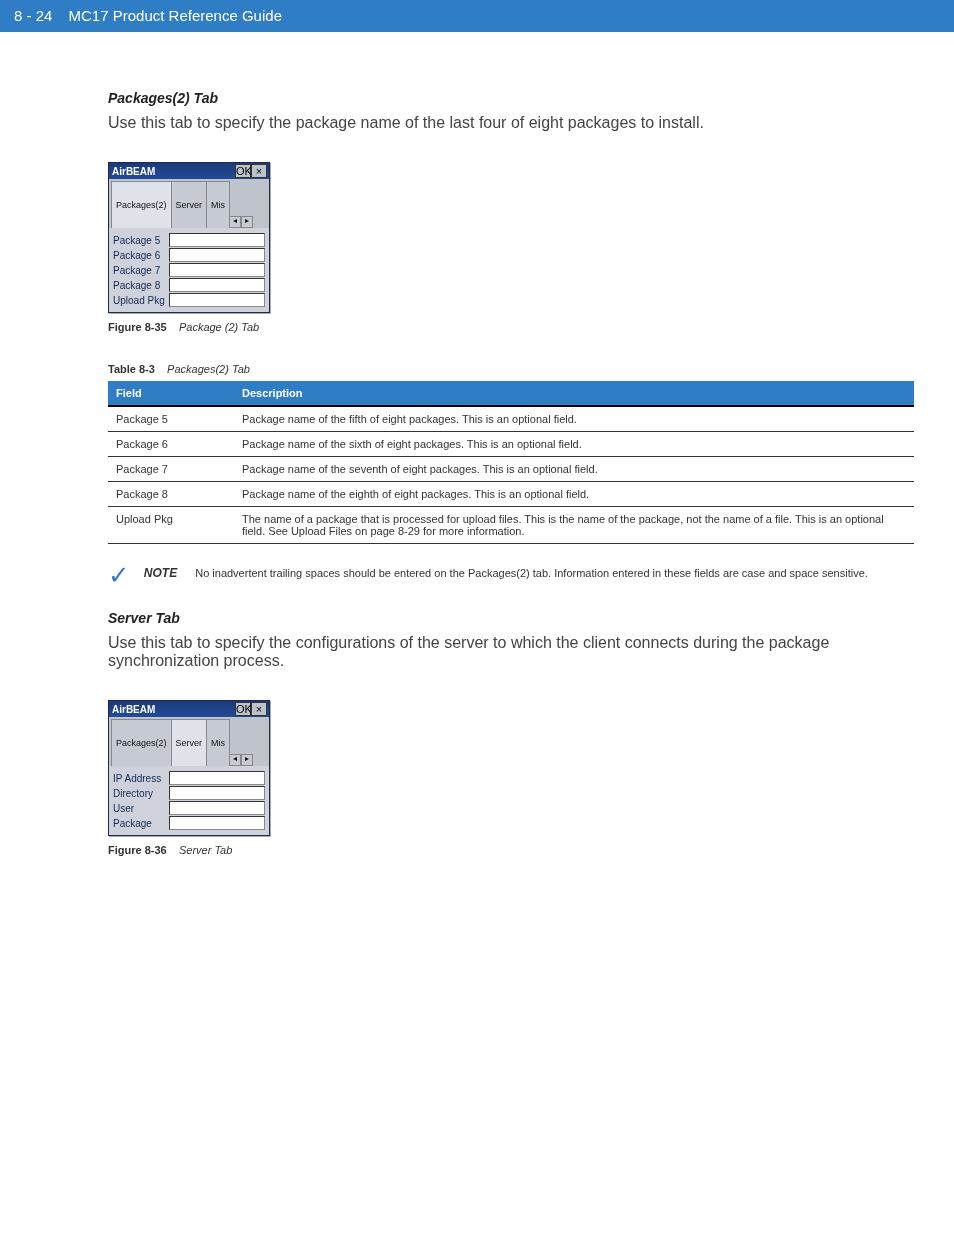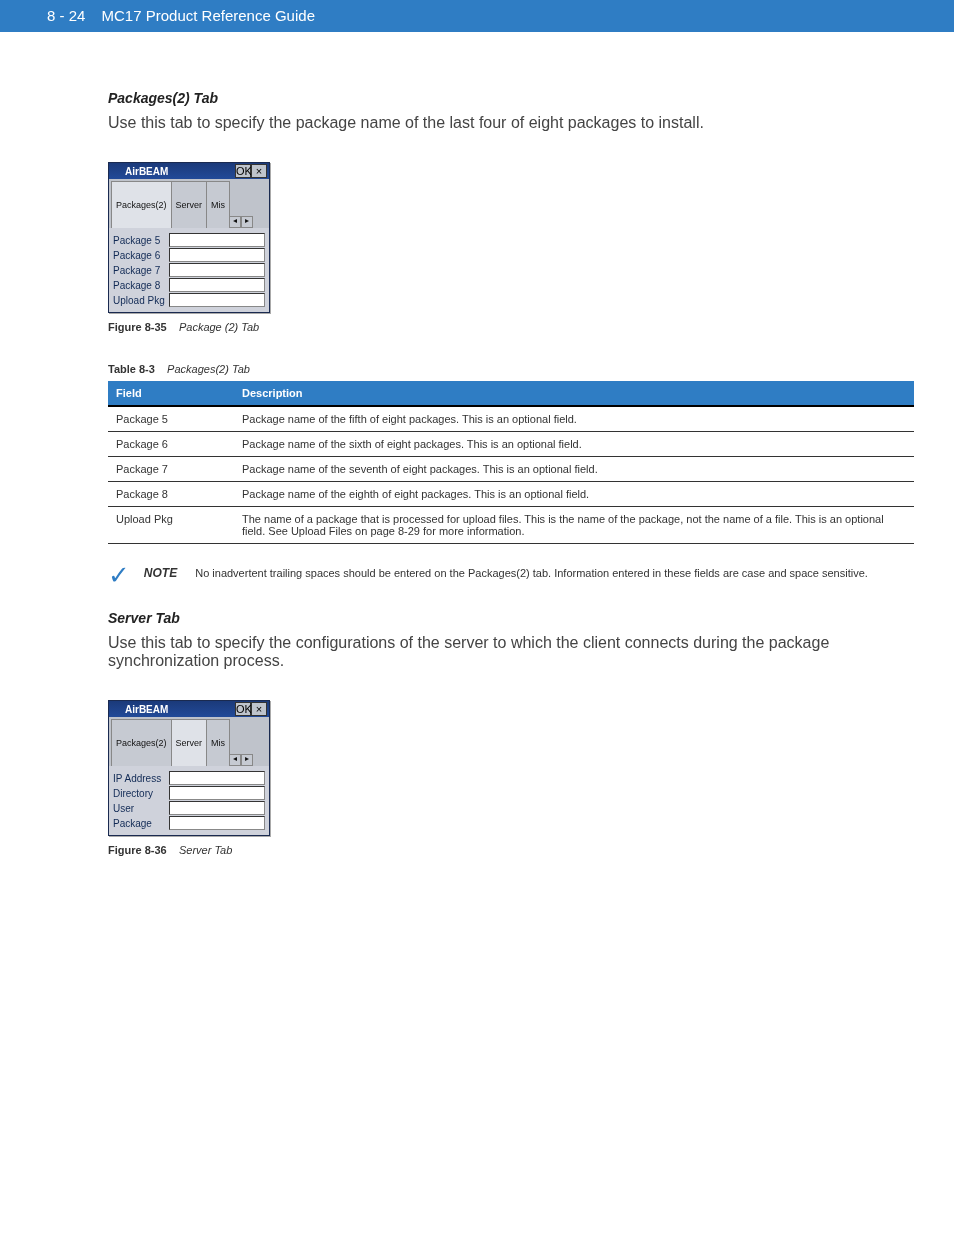--- a/index.html
+++ b/index.html
@@ -15,21 +15,20 @@
     background: #2f7dc4;
     color: #fff;
     height: 32px;
     line-height: 32px;
     padding: 0 14px;
     font-size: 15px;
   }
   .header-bar .pg {
     display: inline-block;
     margin-right: 12px;
-    margin-left: 33px;
   }
   .content {
     padding: 30px 40px 60px 108px;
     max-width: 820px;
   }
   h3.section-title {
     font-family: Arial, Helvetica, sans-serif;
     font-style: italic;
     font-weight: bold;
     font-size: 14px;
@@ -47,21 +46,21 @@
     border: 1px solid #1a2a50;
     background: #cfd2db;
     font-size: 10px;
     box-shadow: 1px 1px 0 #aaa;
   }
   .win .titlebar {
     height: 16px;
     background: linear-gradient(#1b3a7a, #224a98);
     color: #fff;
     font-weight: bold;
-    padding: 0 2px 0 16px;
+    padding: 0 2px 0 3px;
     display: flex;
     align-items: center;
   }
   .win .titlebar .tname { flex: 1; font-size:10px; }
   .win .titlebar .okbtn, .win .titlebar .xbtn {
     display: inline-block;
     width: 14px; height: 12px;
     background: #bfc4cc;
     color: #000;
     font-weight: normal;

